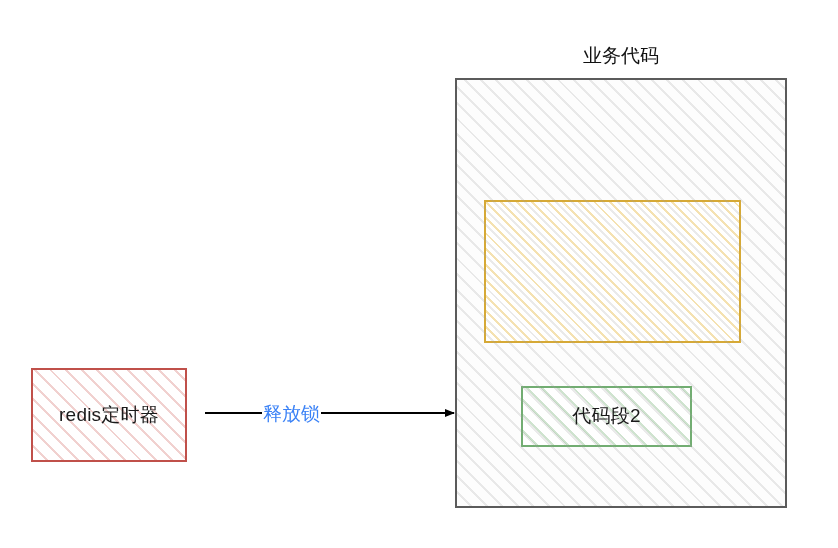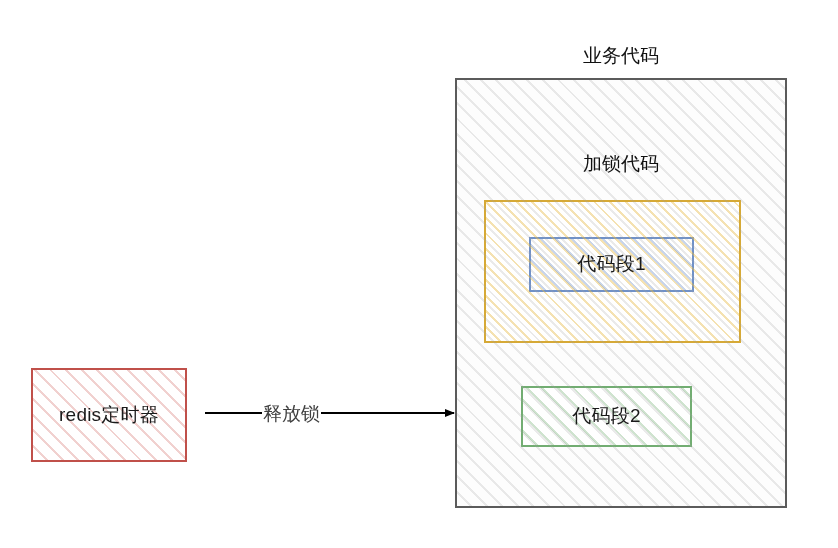--- a/index.html
+++ b/index.html
@@ -170,48 +170,43 @@
     width: 256px;
     height: 50px;
     z-index: 4;
   }
   #release-arrow svg { display: block; }
   #arrow-label {
     position: absolute;
     left: 262px;
     top: 401px;
     font-size: 19px;
-    color: #404040;
+    color: #3b82f6;
     background: #ffffff;
     padding: 0 1px;
     z-index: 6;
     white-space: nowrap;
   }
 </style>
 </head>
 <body>
 
 <div id="canvas">
 
   <div id="business-title">业务代码</div>
 
   <div id="business-box" class="node">
     <div class="hatch"></div>
   </div>
 
-  <div id="lock-title">加锁代码</div>
 
   <div id="lock-box" class="node">
     <div class="hatch"></div>
   </div>
 
-  <div id="segment1-box" class="node">
-    <div class="hatch"></div>
-    <span class="node-label">代码段1</span>
-  </div>
 
   <div id="segment2-box" class="node">
     <div class="hatch"></div>
     <span class="node-label">代码段2</span>
   </div>
 
   <div id="redis-box" class="node">
     <div class="hatch"></div>
     <span class="node-label">redis定时器</span>
   </div>

